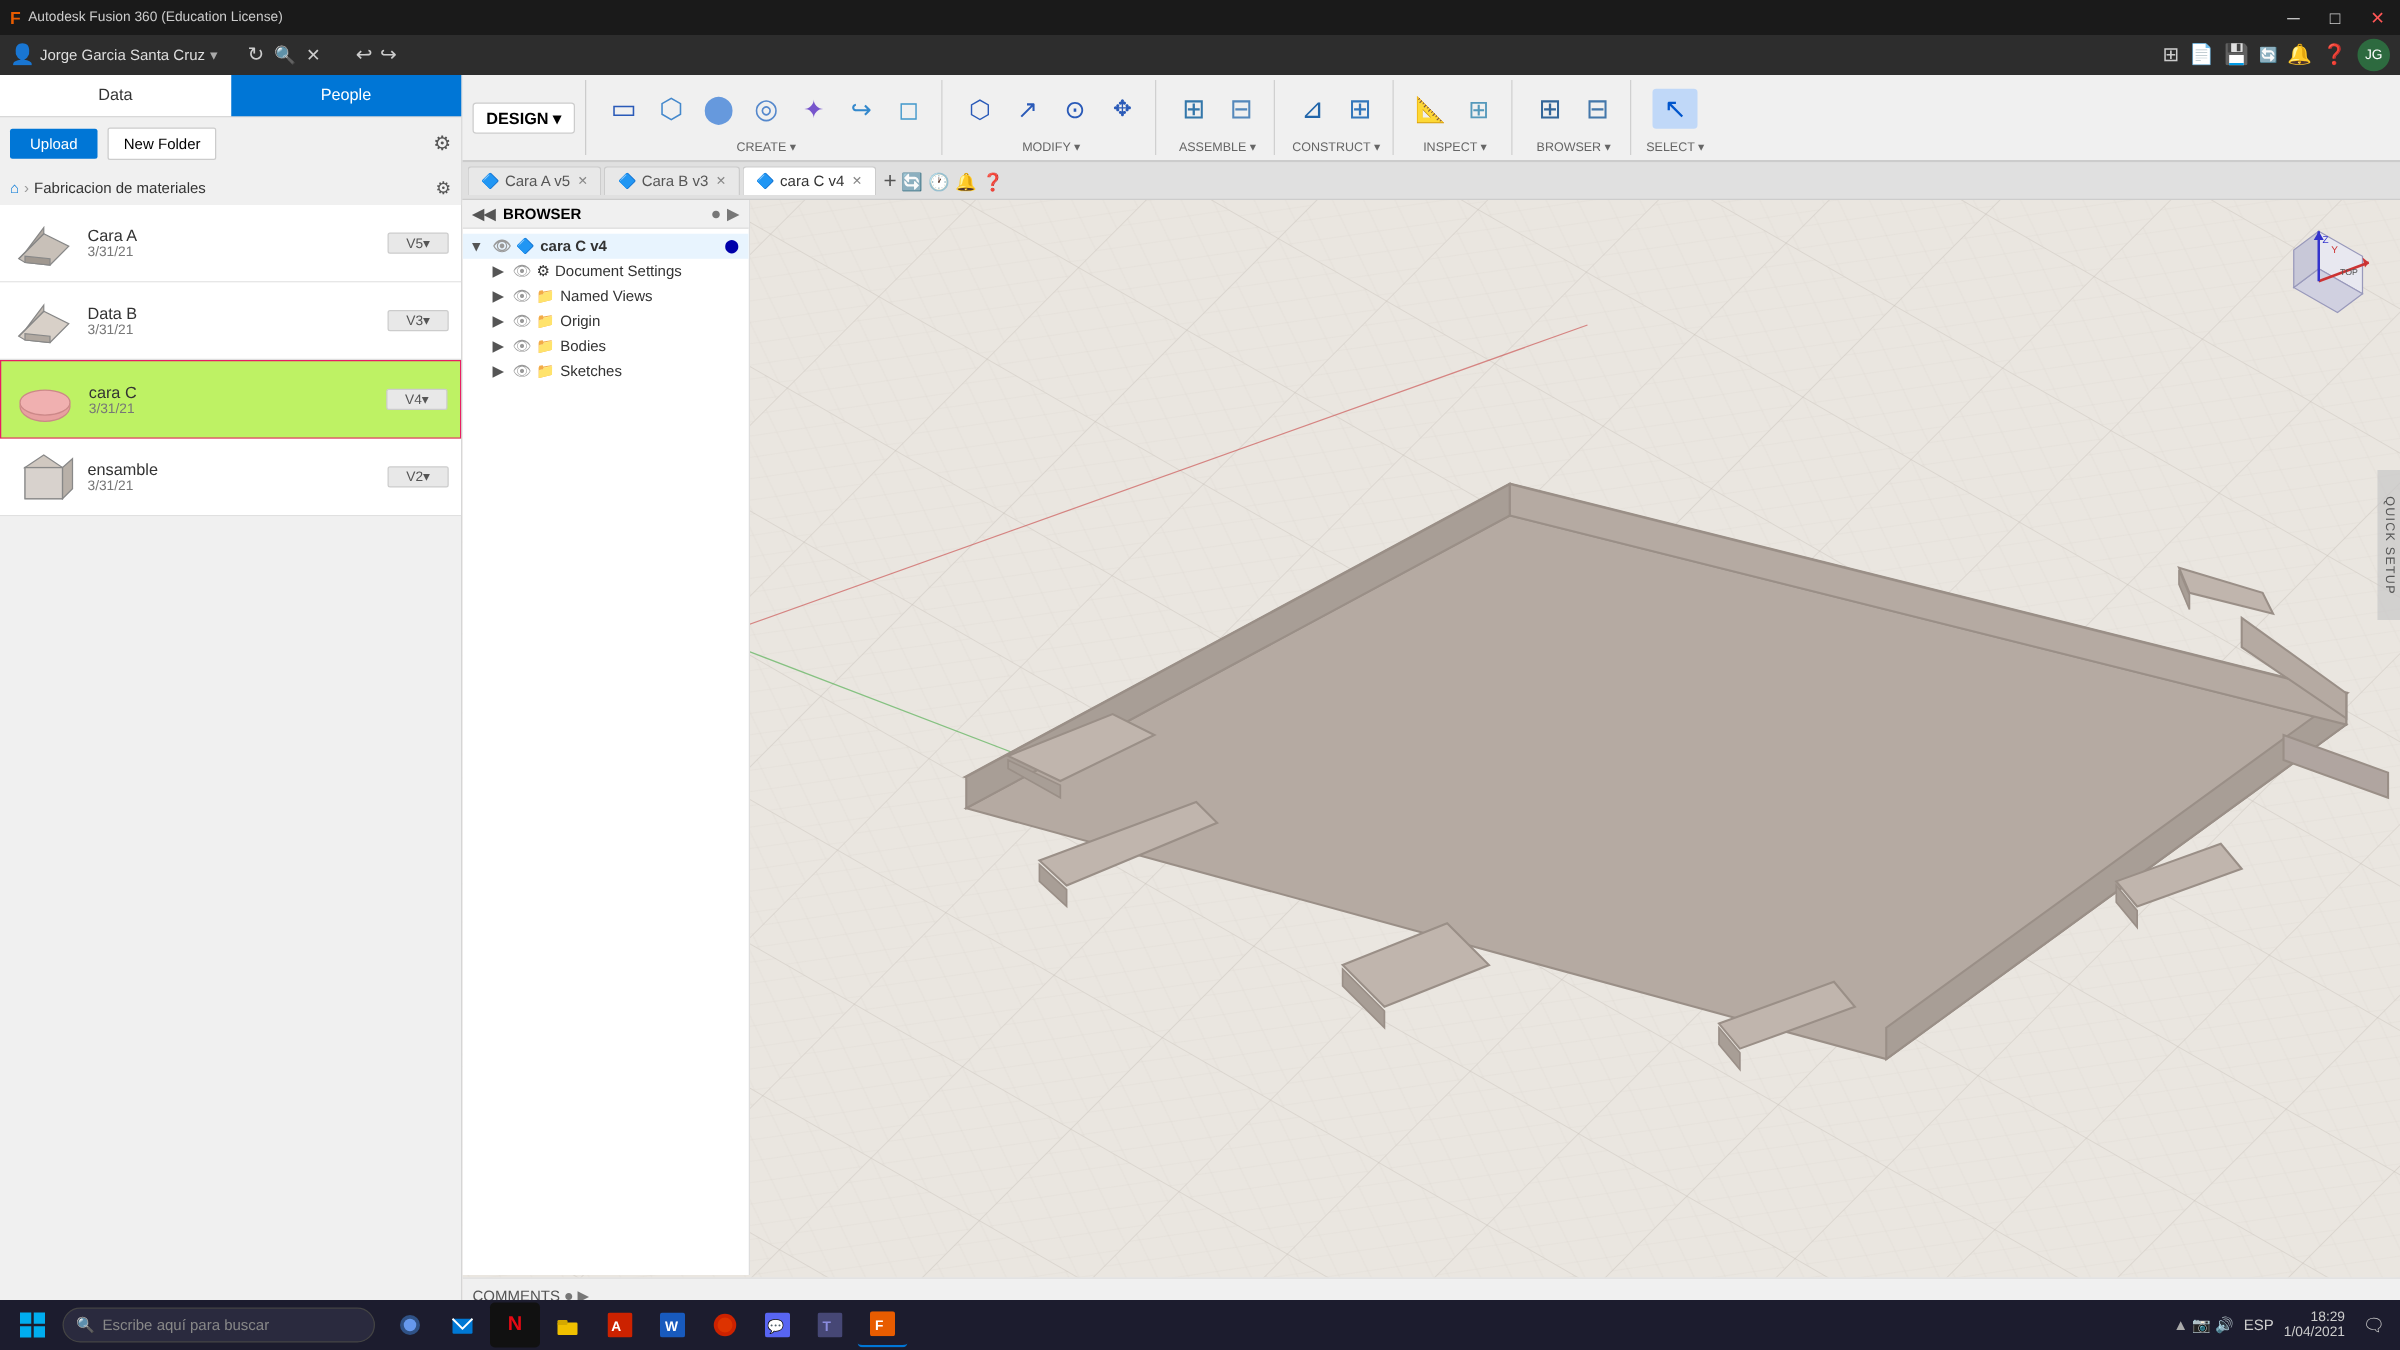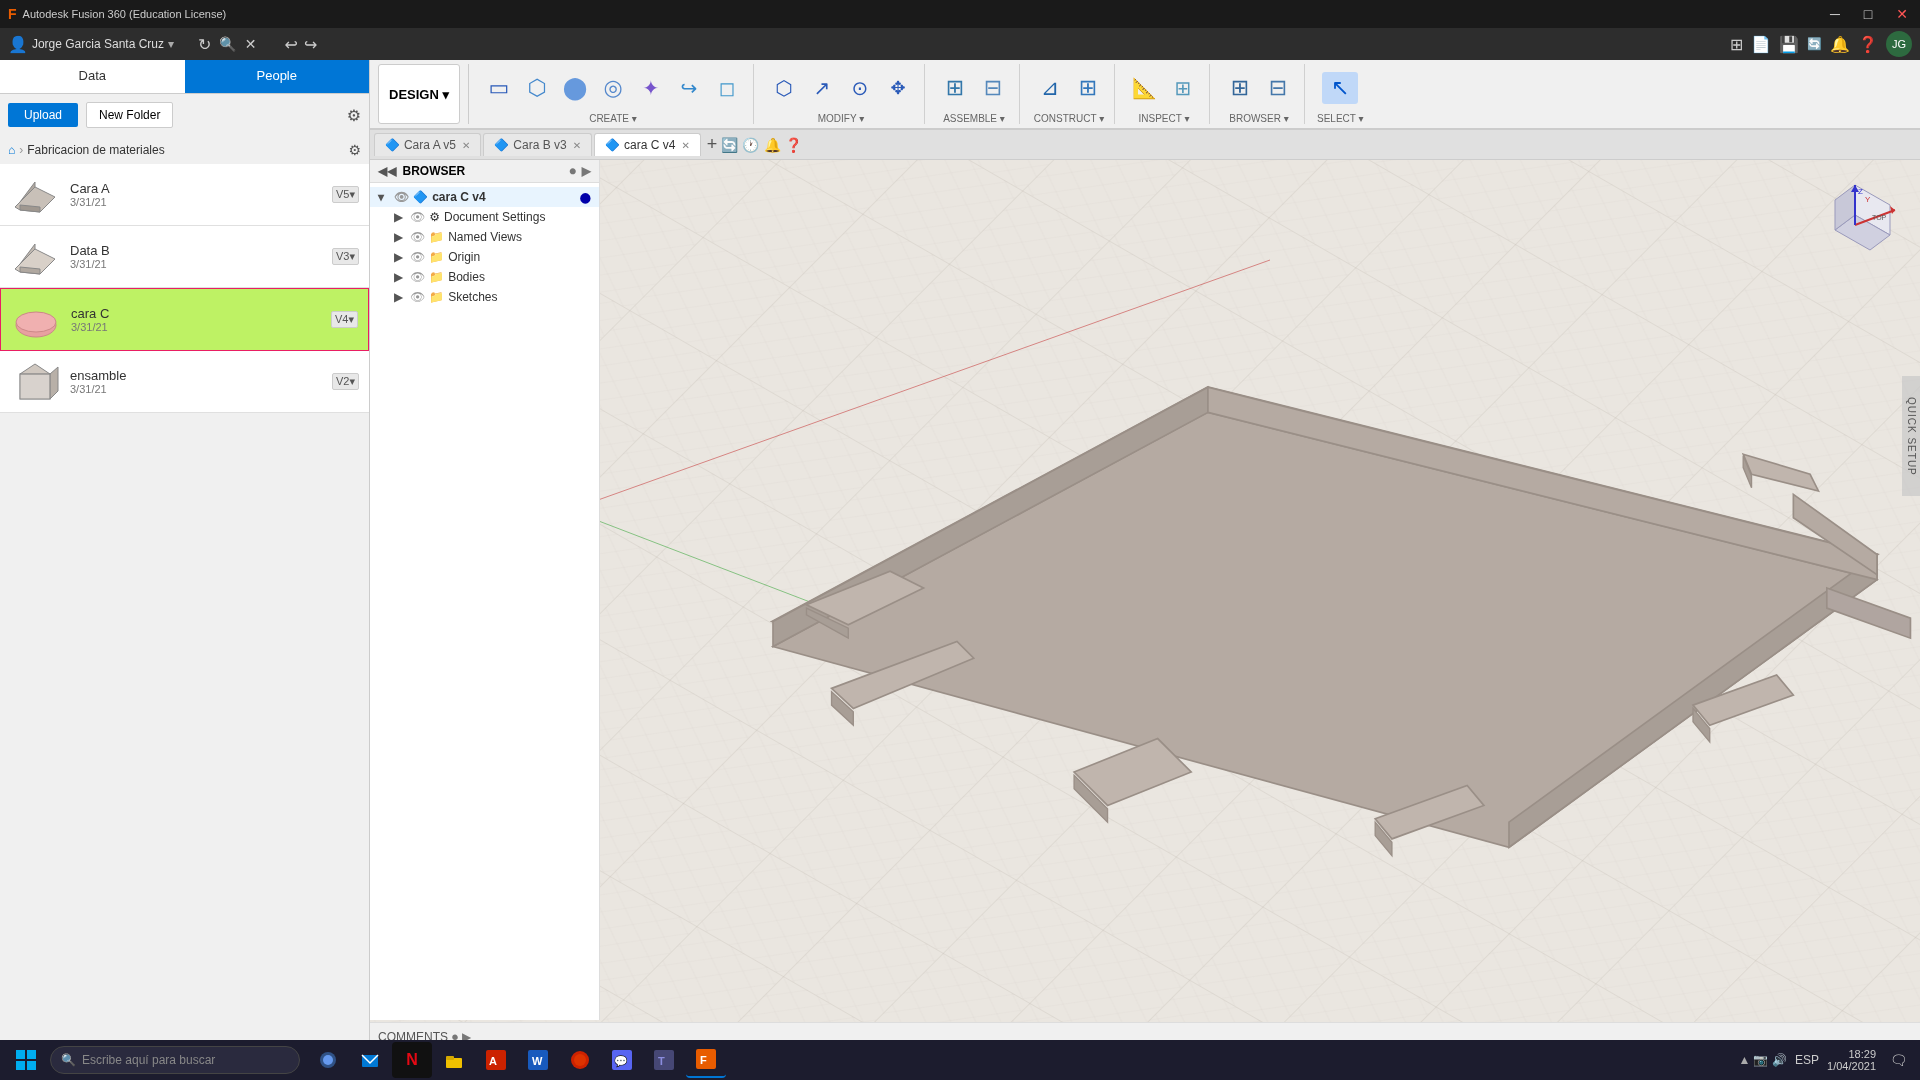--- a/index.html
+++ b/index.html
@@ -39,21 +39,21 @@
     #breadcrumb .bc-settings { margin-left: auto; color: #555; cursor: pointer; }
 
     
     #file-list { flex: 1; overflow-y: auto; }
     .file-item { display: flex; align-items: center; padding: 8px 10px; border-bottom: 1px solid #e0e0e0; cursor: pointer; background: #fff; }
     .file-item.active { background: #bef264; border: 1px solid #e91e63; }
     .file-thumb { width: 50px; height: 45px; margin-right: 10px; display: flex; align-items: center; justify-content: center; }
     .file-info { flex: 1; }
     .file-name { font-size: 13px; font-weight: 500; color: #333; }
     .file-date { font-size: 11px; color: #777; }
-    .file-version { font-size: 11px; color: #555; background: #e8e8e8; border: 1px solid #ccc; padding: 1px 3px; border-radius: 2px; cursor: pointer; }
+    .file-version { font-size: 11px; color: #555; background: #e8e8e8; border: 1px solid #ccc; padding: 1px 14px; border-radius: 2px; cursor: pointer; }
 
     
     #right-area { flex: 1; display: flex; flex-direction: column; background: #e8e8e8; }
 
     
     #menubar { display: flex; align-items: center; background: #f5f5f5; border-bottom: 1px solid #ccc; height: 26px; padding: 0 8px; gap: 2px; }
     #menubar .menu-item { padding: 2px 10px; cursor: pointer; font-size: 12px; color: #333; }
     #menubar .menu-item.active { color: #0076d6; border-bottom: 2px solid #0076d6; }
 
     
@@ -240,21 +240,21 @@
       </div>
 
     </div>
   </div>
 
   <div id="right-area">
 
 
     <div id="ribbon">
 
-      <div style="display:flex;padding-right:8px;border-right:1px solid #ccc;">
+      <div style="display:flex;align-items:center;padding-right:8px;border-right:1px solid #ccc;">
         <button class="design-btn">DESIGN ▾</button>
       </div>
 
       <div class="ribbon-group">
         <div class="ribbon-top">
           <div class="ribbon-btn">
             <span class="btn-icon" style="font-size:22px;">▭</span>
           </div>
           <div class="ribbon-btn">
             <span class="btn-icon" style="font-size:22px;color:#4488cc;">⬡</span>

